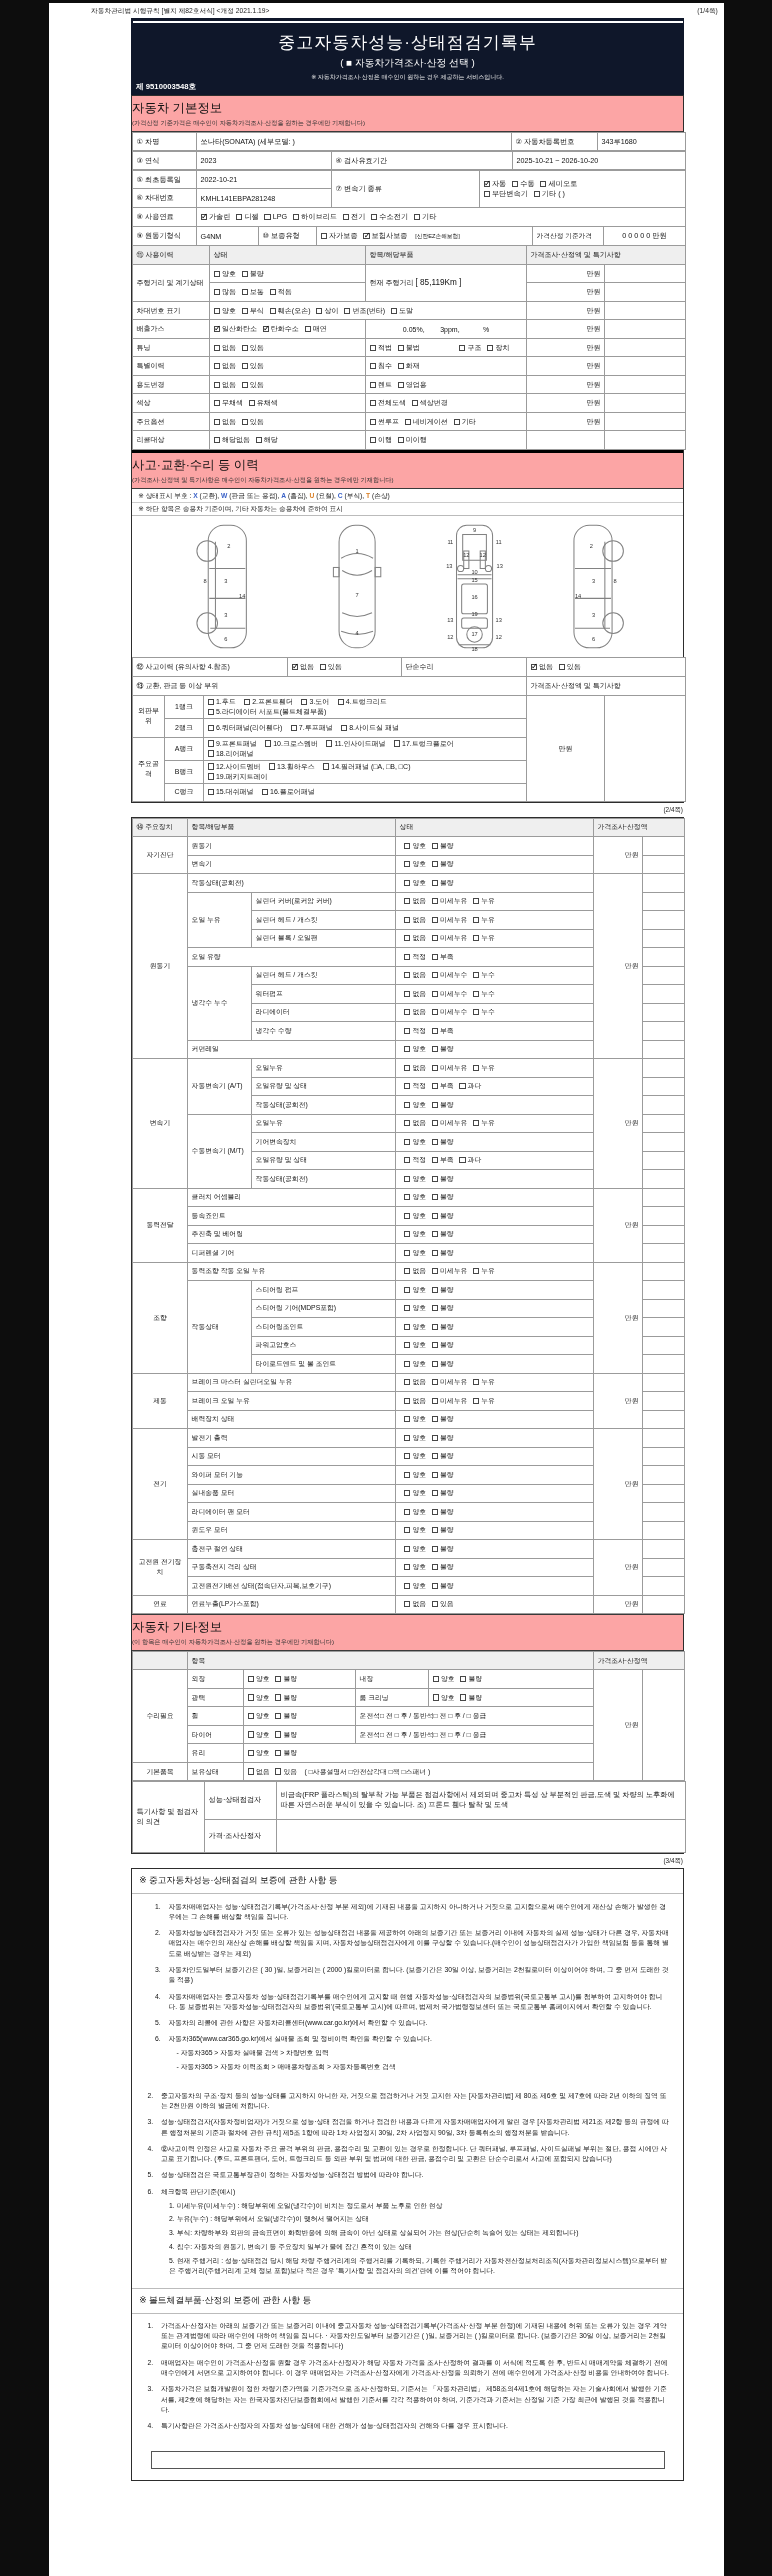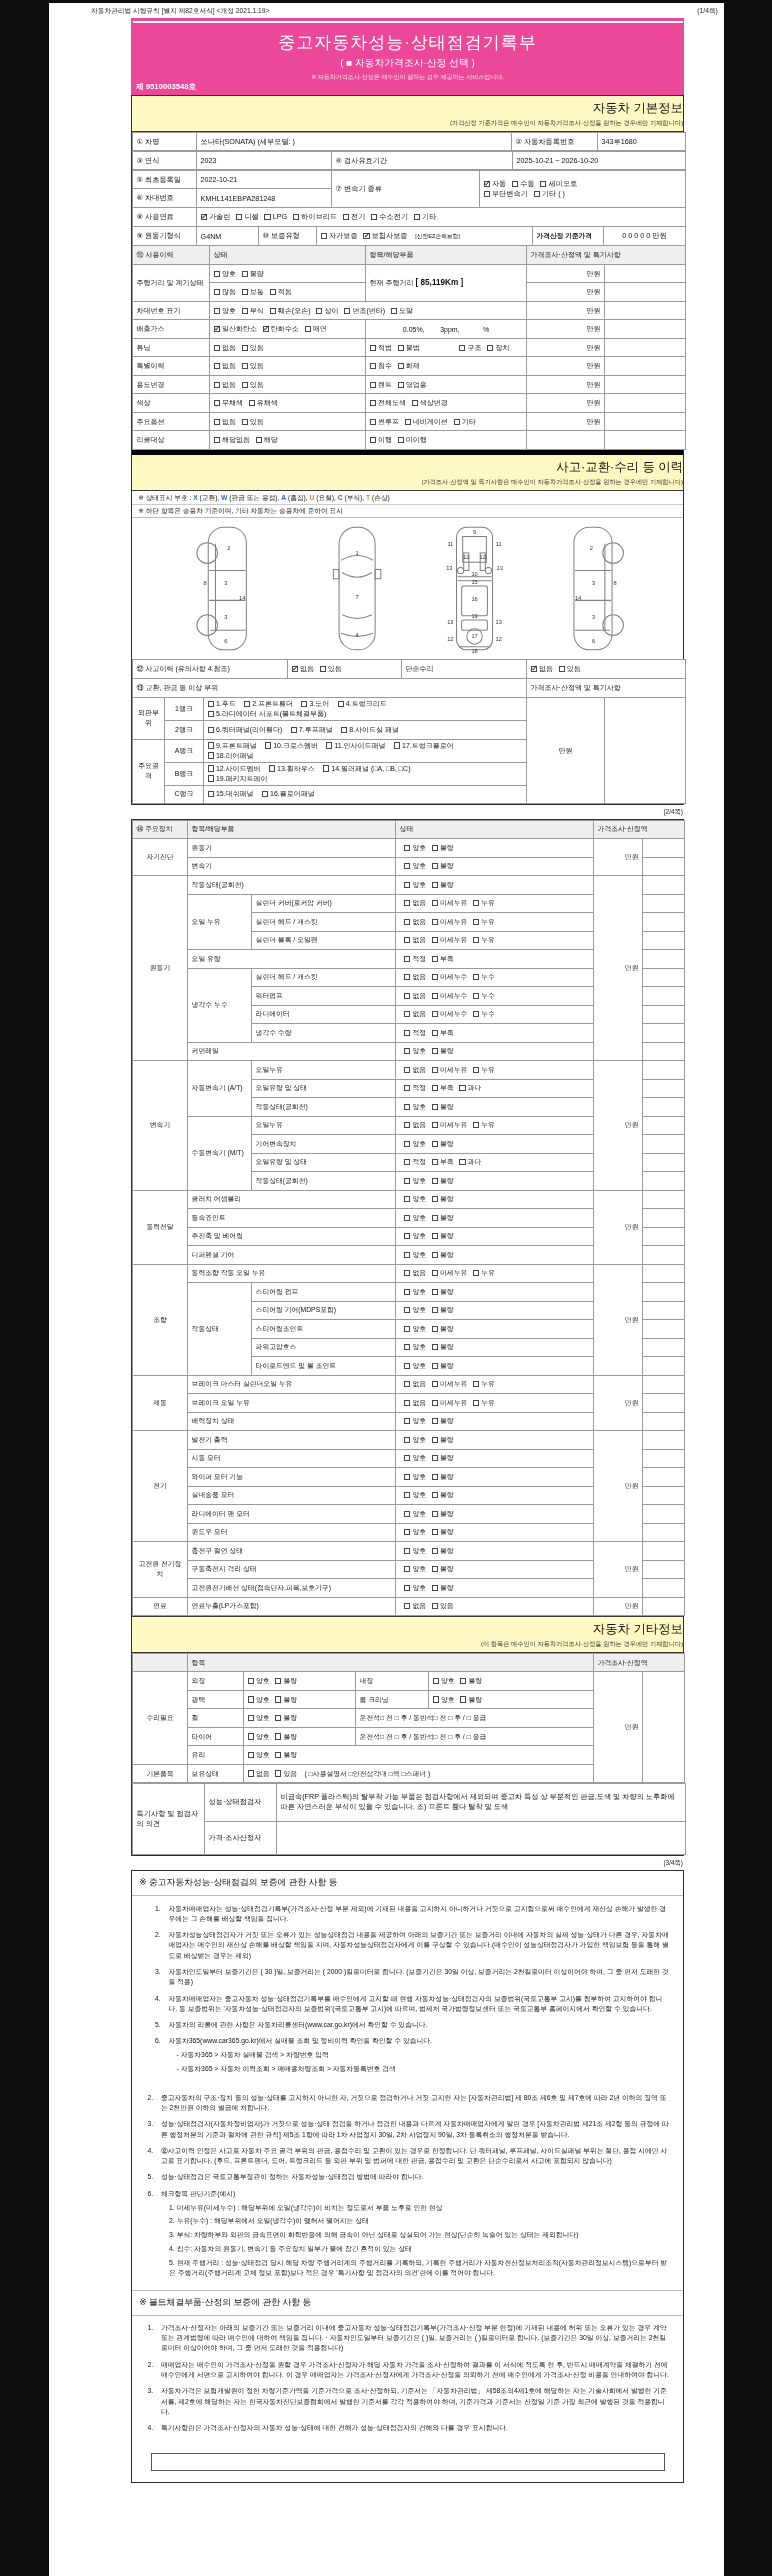--- a/index.html
+++ b/index.html
@@ -5,40 +5,40 @@
   * { box-sizing: border-box; margin:0; padding:0; }
   body { width:773px; height:2576px; overflow:hidden; background:#0d0d0d;
          font-family:"Liberation Sans","DejaVu Sans",sans-serif; }
   .page { width:675px; height:2573px; margin:3.1px auto 0; background:#fff; }
   .lawline { display:flex; justify-content:space-between; padding:4.1px 6.2px 2.1px 42px;
              font-size:6.7px; color:#222; }
   .sheet { width:553px; margin-left:82px; color:#111; }
   .marker { text-align:right; font-size:6.4px; color:#222; padding:3.1px 1px 2.1px; }
 
   
-  .dochead { background:#ec4899; color:#fff; position:relative; height:77px; padding-top:2.6px; }
+  .dochead { background:#0f172a; color:#fff; position:relative; height:77px; padding-top:2.6px; }
   .dochead .innerline { height:2.6px; background:#fff; margin:0 1.5px; }
   .doc-title { text-align:center; font-size:17px; letter-spacing:1px; margin-top:7.2px; }
   .doc-sub { text-align:center; font-size:9.8px; margin-top:3.6px; }
   .doc-note { text-align:center; font-size:6px; margin-top:2.6px; color:#f0f0f0; }
   .doc-no { position:absolute; left:5px; bottom:3.1px; font-size:7.7px; font-weight:bold; }
 
   .secbox { border:1.5px solid #2d2d2d; border-top-width:1px; }
-  .band { background:#fef9c3; border-bottom:1px solid #3a3a3a; text-align:right; padding:4.1px 0 3.6px; }
+  .band { background:#fca5a5; border-bottom:1px solid #3a3a3a; text-align:left; padding:4.1px 0 3.6px; }
   .band .t { font-size:12.4px; }
   .band .s { font-size:6.2px; margin-top:1.5px; color:#333; }
 
   table.grid { width:100%; border-collapse:collapse; table-layout:fixed; font-size:7.2px; margin-top:-0.5px; }
   table.grid td { border:0.5px solid #9b9b9b; padding:1px 3.6px; height:18.5px; background:#fff; overflow:hidden; }
   table.grid td.hd { background:#efefef; }
   td.lblc { background:#fdfdfd; }
   .ctr { text-align:center; }
   .rgt { text-align:right; }
   .ws-pre { white-space:pre; }
-  .bold { font-weight:bold; }
+  .bold { font-weight:normal; }
   .small { font-size:5.7px; }
 
   .cb { width:6.2px; height:6.2px; border:1px solid #474747; display:inline-block;
         vertical-align:-1px; margin-right:2.1px; position:relative; background:#fff; }
   .cb.on::after { content:"✓"; position:absolute; left:-0.5px; top:-3.6px; font-size:8.2px;
                   font-weight:bold; color:#000; }
   .cbl { margin-right:5.7px; }
   .chks { white-space:nowrap; }
 
   .ovt td { height:14px; font-size:7px; }
@@ -273,21 +273,21 @@
         <tr>
           <td class="lblc">리콜대상</td>
           <td class="chks"><span class="cb"></span><span class="cbl">해당없음</span><span class="cb"></span><span class="cbl">해당</span></td>
           <td class="chks"><span class="cb"></span><span class="cbl">이행</span><span class="cb"></span><span class="cbl">미이행</span></td>
           <td></td>
           <td></td>
         </tr>
       </tbody>
         </table>
 
-      <div class="band" style="border-top:5px solid #000000">
+      <div class="band" style="border-top:3px solid #000000">
         <div class="t">사고·교환·수리 등 이력</div>
         <div class="s">(가격조사·산정액 및 특기사항은 매수인이 자동차가격조사·산정을 원하는 경우에만 기재합니다)</div>
       </div>
 
       <div class="dnote" id="status-codes"><span>※ 상태표시 부호 : </span><span class="cx" style="font-weight: bold;">X</span><span> (교환), </span><span class="cx" style="font-weight: bold;">W</span><span> (판금 또는 용접), </span><span class="cx" style="font-weight: bold;">A</span><span> (흠집), </span><span class="cu" style="font-weight: bold;">U</span><span> (요철), </span><span class="cx" style="font-weight: bold;">C</span><span> (부식), </span><span class="ct" style="font-weight: bold;">T</span><span> (손상)</span></div>
       <div class="dnote" style="border-bottom:0.5px solid #bbb">※ 하단 항목은 승용차 기준이며, 기타 자동차는 승용차에 준하여 표시</div>
 
       <div class="diagwrap">
         <svg id="car-diagram" width="546" height="133" viewBox="0 0 1060 258">
           <g fill="none" stroke="#828282" stroke-width="2">

